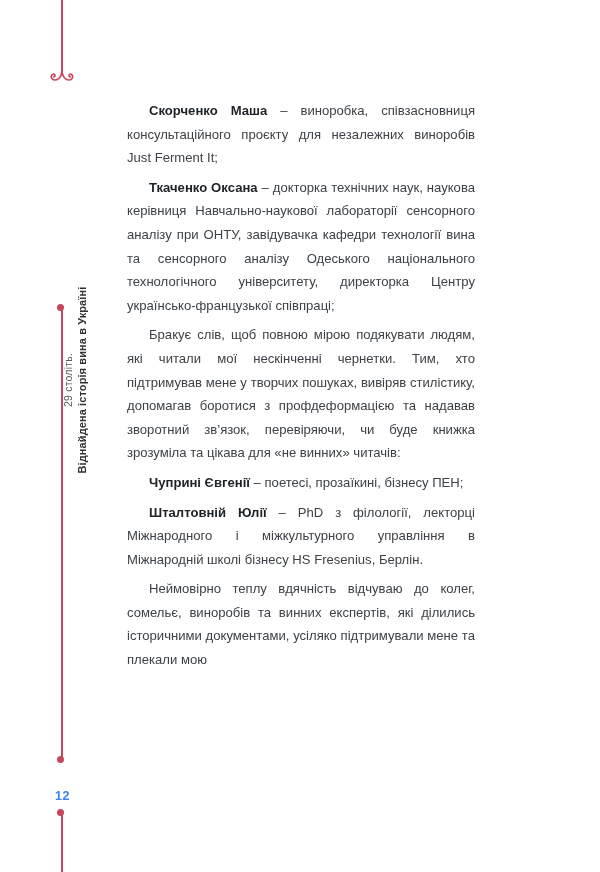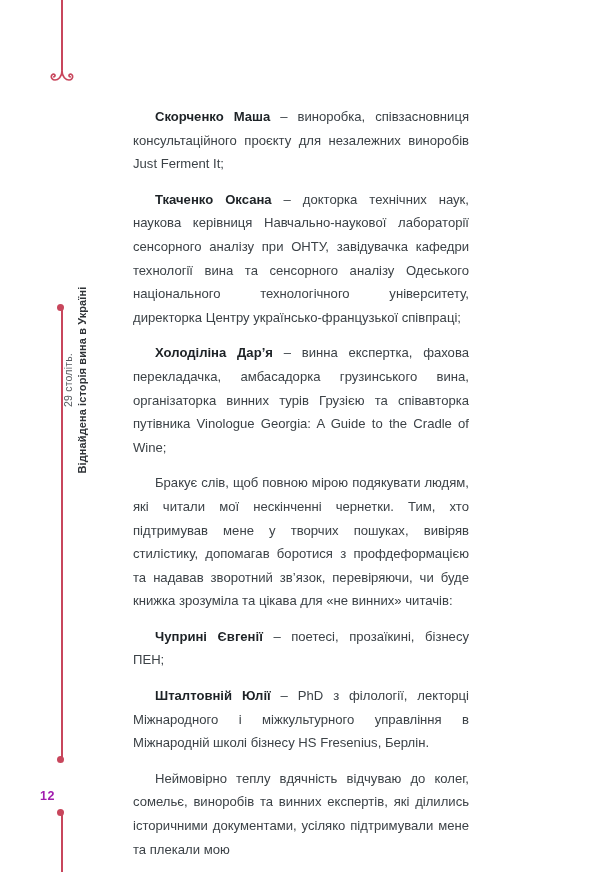--- a/index.html
+++ b/index.html
@@ -91,42 +91,42 @@
     letter-spacing: .1px;
     line-height: 15px;
   }
 
   
   #page-folio {
     position: absolute;
     left: 40px;
     top: 789px;
     width: 45px;
-    text-align: left;
+    text-align: center;
     font-size: 12.5px;
     font-weight: 700;
-    color: #a21caf;
+    color: #3b82f6;
     letter-spacing: .5px;
   }
 
   
   #text-column {
     position: absolute;
     left: 121px;
     top: 93px;
     width: 360px;
     color: #3c4247;
     font-size: 13.1px;
     line-height: 23.6px;
     text-align: justify;
     text-justify: inter-word;
     hyphens: manual;
   }
   #text-column p {
-    margin: 12px;
+    margin: 6px;
     text-indent: 22px;
   }
   .lead {
     font-weight: 700;
     color: #1d2226;
   }
 </style>
 </head>
 <body>
 
@@ -160,23 +160,20 @@
 
   <p>
     <span class="lead">Скорченко Маша</span><span> – виноробка, співзасновниця консультаційного проєкту для незалежних виноробів Just Ferment It;</span>
   </p>
 
 
   <p>
     <span class="lead">Ткаченко Оксана</span><span> – докторка технічних наук, наукова керівниця Навчально-наукової лабораторії сенсорного аналізу при ОНТУ, завідувачка кафедри технології вина та сенсорного аналізу Одеського національного технологічного університету, директорка Центру українсько-французької співпраці;</span>
   </p>
 
-  <p>
-    <span class="lead">Холоділіна Дар’я</span><span> – винна експертка, фахова перекладачка, амбасадорка грузинського вина, організаторка винних турів Грузією та співавторка путівника Vinologue Georgia: A Guide to the Cradle of Wine;</span>
-  </p>
 
 
   <p>Бракує слів, щоб повною мірою подякувати людям, які читали мої нескінченні чернетки. Тим, хто підтримував мене у творчих пошуках, вивіряв стилістику, допомагав боротися з профдеформацією та надавав зворотний зв’язок, перевіряючи, чи буде книжка зрозуміла та цікава для «не винних» читачів:</p>
 
 
   <p>
     <span class="lead">Чуприні Євгенії</span><span> – поетесі, прозаїкині, бізнесу ПЕН;</span>
   </p>
 
   <p>

